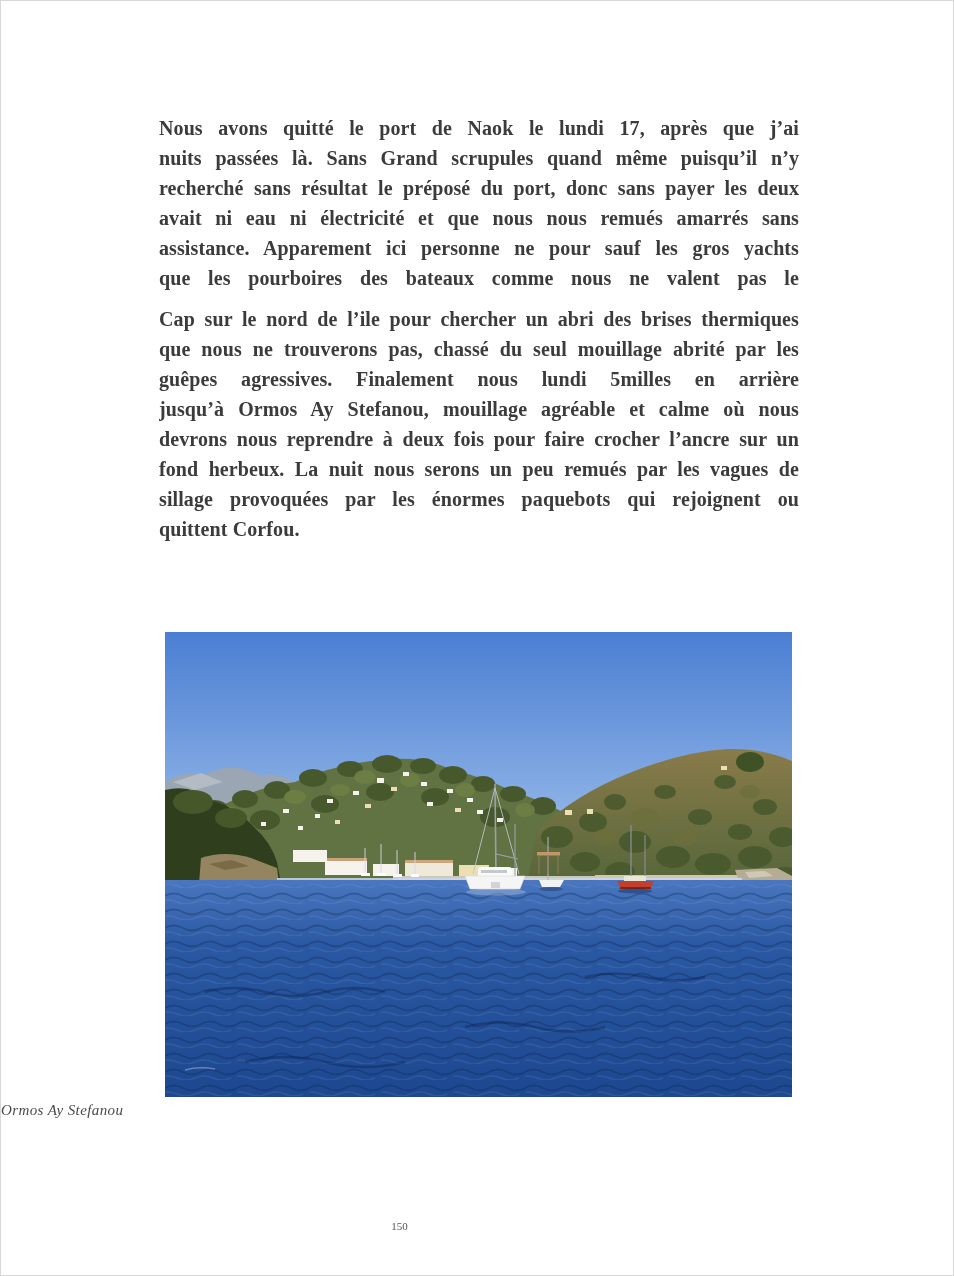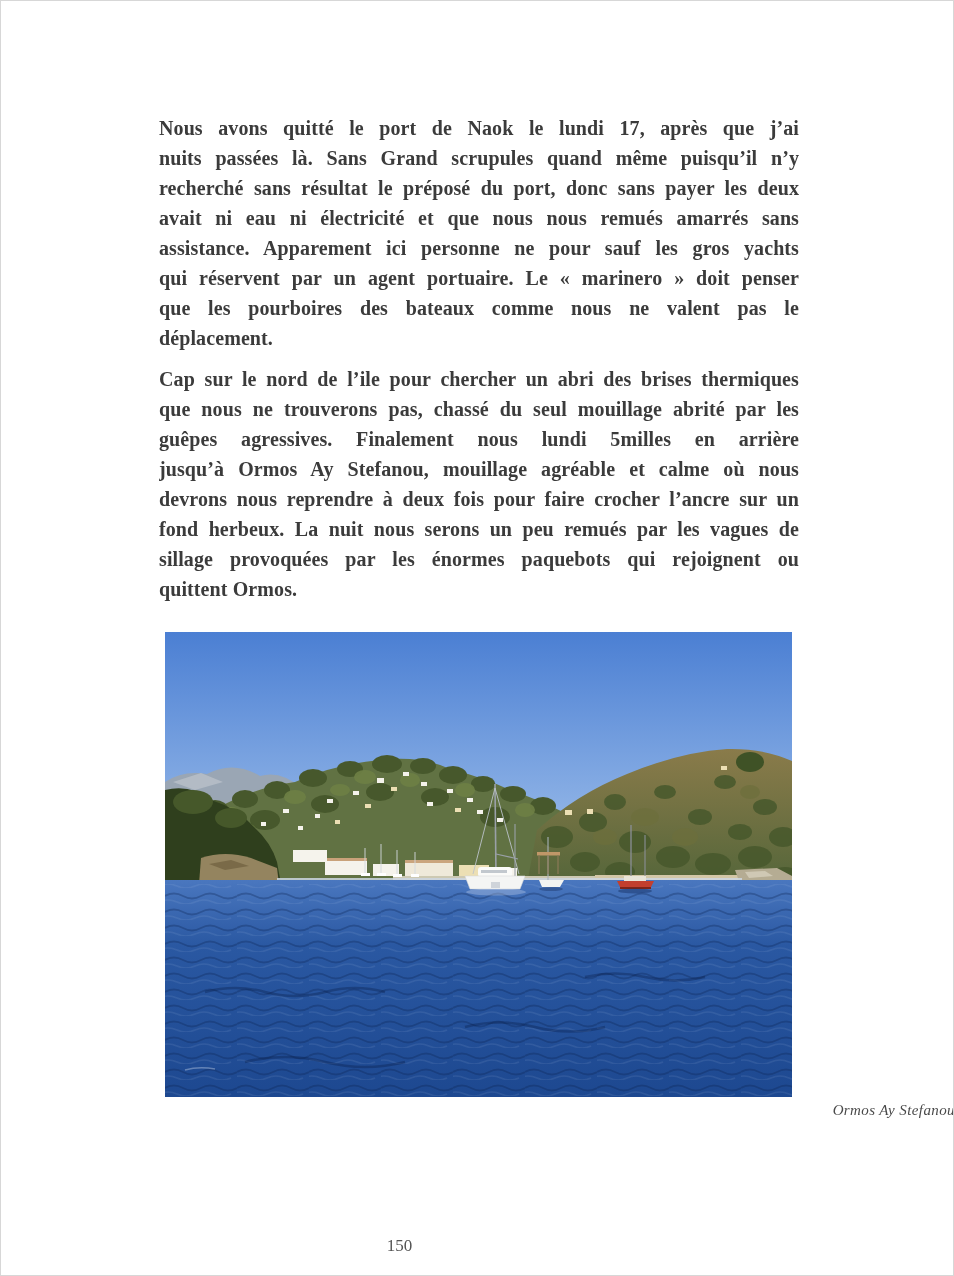--- a/index.html
+++ b/index.html
@@ -33,60 +33,57 @@
   .tl-last{text-align-last:auto;}
   .figure{
     position:absolute;
     left:164px;top:631px;
     width:627px;height:465px;
   }
   .figure svg{display:block;width:627px;height:465px;}
   .caption{
     position:absolute;
     left:0;top:1101px;width:954px;
-    text-align:right;
+    text-align:left;
     font-style:italic;
     font-size:15px;
     color:var(--caption_color,#4a4a4a);
     letter-spacing:0.4px;
   }
   .pagenum{
     position:absolute;
     left:0;top:1219px;width:797px;
     text-align:center;
-    font-size:17px;
+    font-size:11px;
     color:var(--page_number_color,#555555);
-    margin-top:16px;
   }
 </style>
 </head>
 <body>
 
 <div class="page">
 
   <div class="textblock">
     <div class="para">
       <div class="tl">Nous avons quitté le port de Naok le lundi 17, après que j’ai</div>
       <div class="tl">nuits passées là. Sans Grand scrupules quand même puisqu’il n’y</div>
       <div class="tl">recherché sans résultat le préposé du port, donc sans payer les deux</div>
       <div class="tl">avait ni eau ni électricité et que nous nous remués amarrés sans</div>
       <div class="tl">assistance. Apparement ici personne ne pour sauf les gros yachts</div>
-      <div class="tl">qui réservent par un agent portuaire. Le « marinero » doit penser</div>
       <div class="tl">que les pourboires des bateaux comme nous ne valent pas le</div>
-      <div class="tl tl-last">déplacement.</div>
     </div>
     <div class="para">
       <div class="tl">Cap sur le nord de l’ile pour chercher un abri des brises thermiques</div>
       <div class="tl">que nous ne trouverons pas, chassé du seul mouillage abrité par les</div>
       <div class="tl">guêpes agressives. Finalement nous lundi 5milles en arrière</div>
       <div class="tl">jusqu’à Ormos Ay Stefanou, mouillage agréable et calme où nous</div>
       <div class="tl">devrons nous reprendre à deux fois pour faire crocher l’ancre sur un</div>
       <div class="tl">fond herbeux. La nuit nous serons un peu remués par les vagues de</div>
       <div class="tl">sillage provoquées par les énormes paquebots qui rejoignent ou</div>
-      <div class="tl tl-last">quittent Ormos.</div>
+      <div class="tl tl-last">quittent Corfou.</div>
     </div>
   </div>
 
   <div class="figure">
     <svg viewBox="0 0 627 465" preserveAspectRatio="none">
       <defs>
         <linearGradient id="skyG" x1="0" y1="0" x2="0" y2="1">
           <stop offset="0" style="stop-color:var(--sky_top,#4b7fd3)"></stop>
           <stop offset="1" style="stop-color:var(--sky_horizon,#aac8ee)"></stop>
         </linearGradient>

